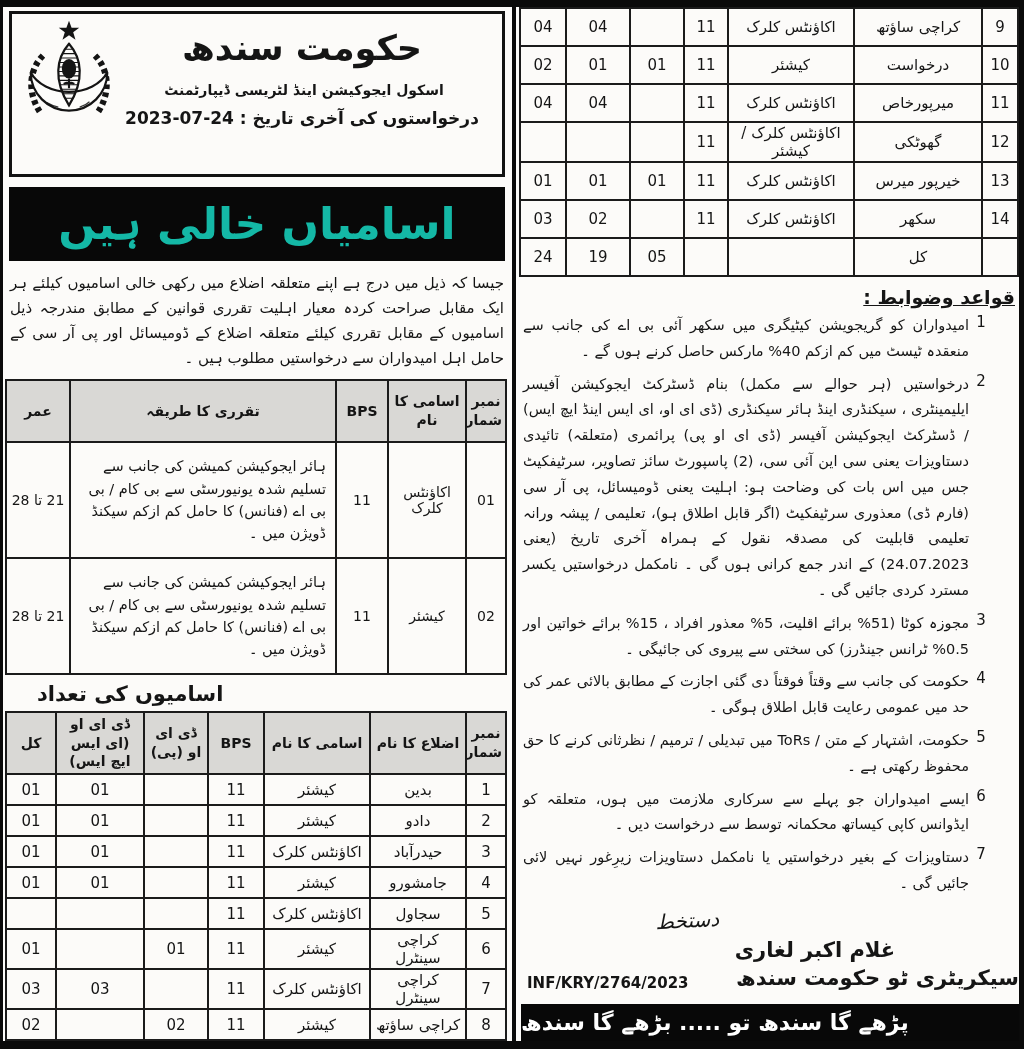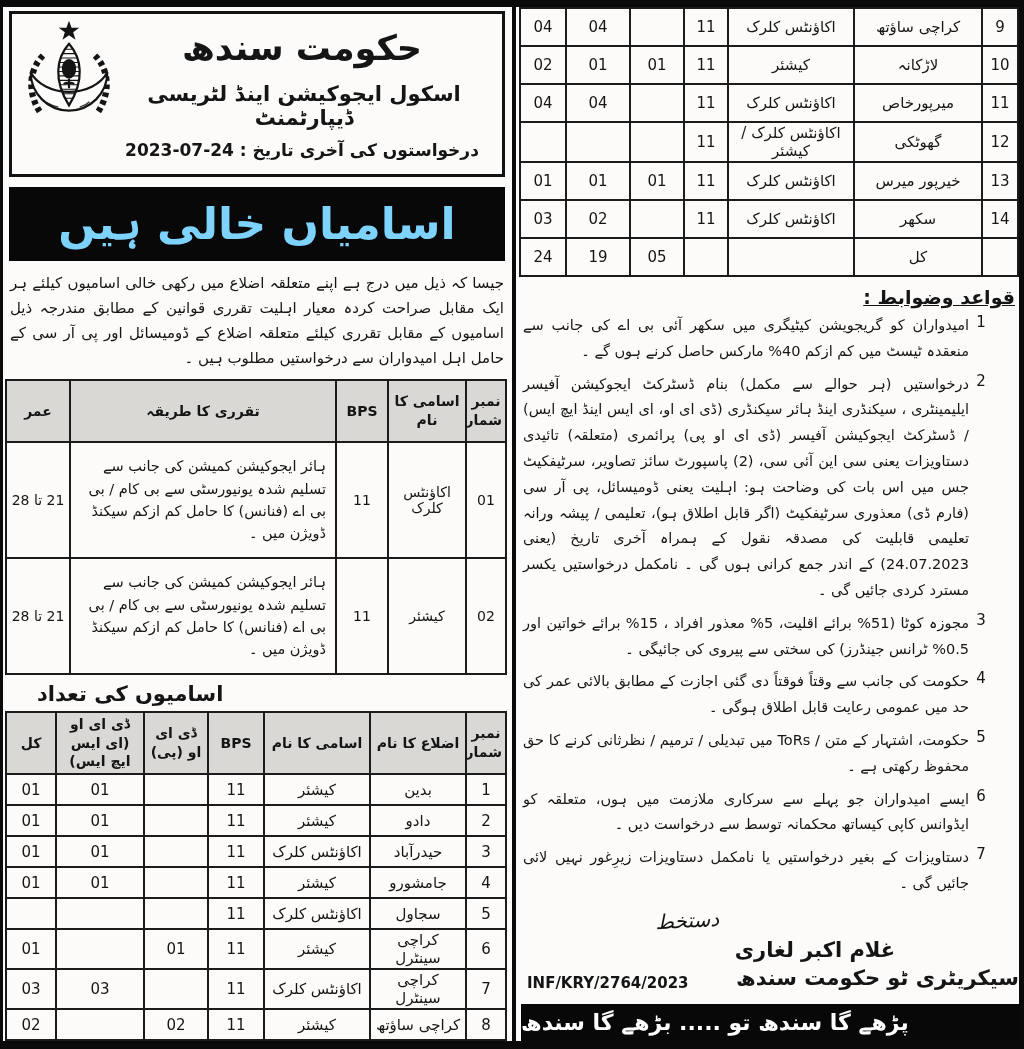--- a/index.html
+++ b/index.html
@@ -17,23 +17,23 @@
   tbody.thead td{background:#d9d8d5;font-weight:bold;font-size:14px;line-height:1.35;height:58px;}
   .t-left td{height:34px;}
   .t1 tbody.tb1 td{height:106px;font-size:14px;}
   .t1 tbody.tb1 td:nth-child(4){text-align:right;padding:4px 9px;font-size:14.5px;line-height:1.55;}
   .t2 td{height:27px;}
 
   
   .header-box{position:relative;border:3px solid #121212;margin:4px 2px 0;height:178px;box-sizing:border-box;}
   .emblem{position:absolute;left:8px;top:4px;width:98px;height:114px;}
   .gov-title{font-size:35px;font-weight:bold;text-align:center;margin:14px 10px 0 100px;}
-  .dept-title{font-size:21px;font-weight:bold;text-align:center;margin:14px 6px 0 100px;}
+  .dept-title{font-size:14px;font-weight:bold;text-align:center;margin:14px 6px 0 100px;}
   .deadline{font-size:17px;font-weight:bold;text-align:center;margin:10px 0 0 90px;}
-  .vacancy-banner{margin:10px 2px 0;background:#080808;color:#7dd3fc;height:74px;line-height:74px;font-size:44px;font-weight:bold;text-align:center;letter-spacing:2px;}
+  .vacancy-banner{margin:10px 2px 0;background:#080808;color:#14b8a6;height:74px;line-height:74px;font-size:44px;font-weight:bold;text-align:center;letter-spacing:2px;}
   .intro{margin:10px 3px 8px;font-size:15px;line-height:1.66;text-align:justify;}
   .count-heading{font-size:21px;font-weight:bold;text-align:left;padding-left:30px;margin:7px 0 5px;}
 
   
   .rules-heading{font-size:19px;font-weight:bold;text-decoration:underline;margin:9px 4px 5px;}
   .rules{flex:1;padding:0 26px 0 2px;}
   .rule-row{display:flex;margin-bottom:7px;}
   .rule-num{flex:0 0 24px;font-size:15px;text-align:center;}
   .rule-text{flex:1;font-size:14.5px;line-height:1.78;text-align:justify;}
   .sig-word{text-align:right;padding-left:0;margin:2px 80px 0 0;font-size:20px;font-style:italic;transform:rotate(-3deg);width:120px;margin-right:auto;margin-left:78px;direction:rtl;}
@@ -229,21 +229,21 @@
             <td>9</td>
             <td>کراچی ساؤتھ</td>
             <td>اکاؤنٹس کلرک</td>
             <td>11</td>
             <td></td>
             <td>04</td>
             <td>04</td>
           </tr>
           <tr>
             <td>10</td>
-            <td>لاڑکانہ</td>
+            <td>درخواست</td>
             <td>کیشئر</td>
             <td>11</td>
             <td>01</td>
             <td>01</td>
             <td>02</td>
           </tr>
           <tr>
             <td>11</td>
             <td>میرپورخاص</td>
             <td>اکاؤنٹس کلرک</td>

